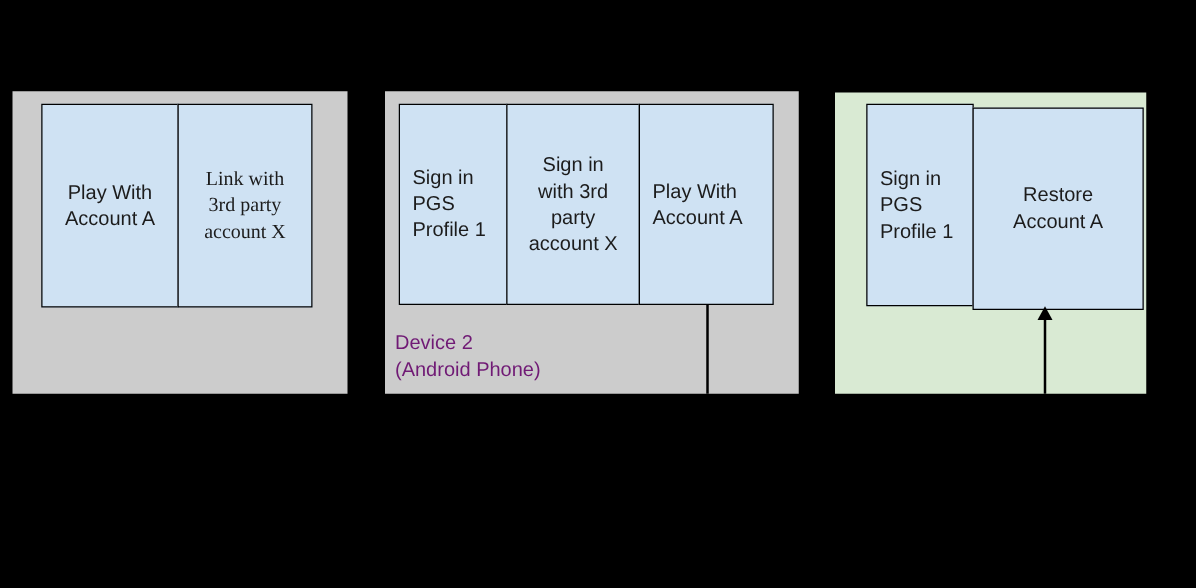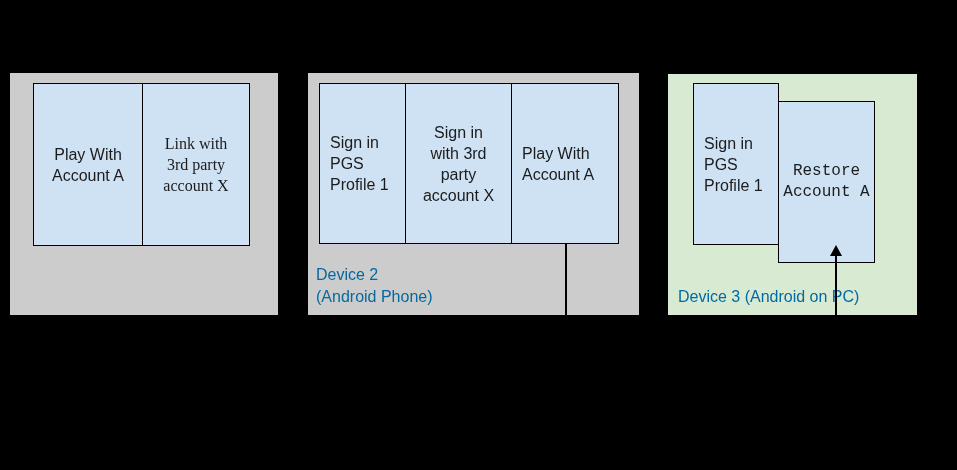--- a/index.html
+++ b/index.html
@@ -34,27 +34,27 @@
 
   
   .d1-b1 { left: 23px;  top: 10px; width: 110px; height: 163px; }
   .d1-b2 { left: 132px; top: 10px; width: 108px; height: 163px; font-family: Liberation Serif, serif; }
   
   .d2-b1 { left: 11px;  top: 10px; width: 87px;  height: 161px; }
   .d2-b2 { left: 97px;  top: 10px; width: 107px; height: 161px; }
   .d2-b3 { left: 203px; top: 10px; width: 108px; height: 161px; }
   
   .d3-b1 { left: 25px;  top: 9px;  width: 86px;  height: 162px; }
-  .d3-b2 { left: 110px; top: 27px;  width: 97px; height: 162px; font-family: Liberation Mono, monospace; }
+  .d3-b2 { left: 110px; top: 12px;  width: 137px; height: 162px; }
 
   .device-label {
     position: absolute;
     font-size: 16px;
     line-height: 22px;
-    color: #0369a1;
+    color: #701a75;
     white-space: pre-line;
     z-index: 1;
   }
   .d1-label { left: 8px;  top: 212px; }
   .d2-label { left: 8px;  top: 191px; }
   .d3-label { left: 10px; top: 212px; }
 
   
   .flow-line {
     position: absolute;
@@ -101,18 +101,17 @@
 (Android Phone)</div>
     <div class="flow-line d2-line"></div>
   </section>
 
   <section class="device device-3">
     <div class="box left d3-b1">Sign in
 PGS
 Profile 1</div>
     <div class="box center d3-b2">Restore
 Account A</div>
-    <div class="device-label d3-label">Device 3 (Android on PC)</div>
     <div class="flow-line d3-line"></div>
     <div class="arrowhead"></div>
   </section>
 
 </div>
 
 </body></html>

